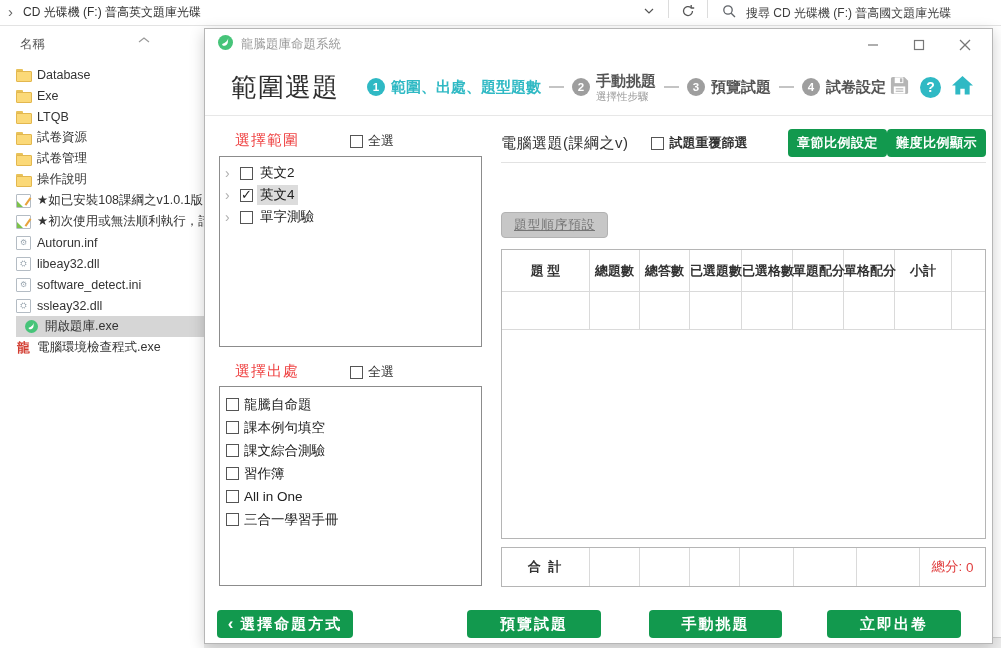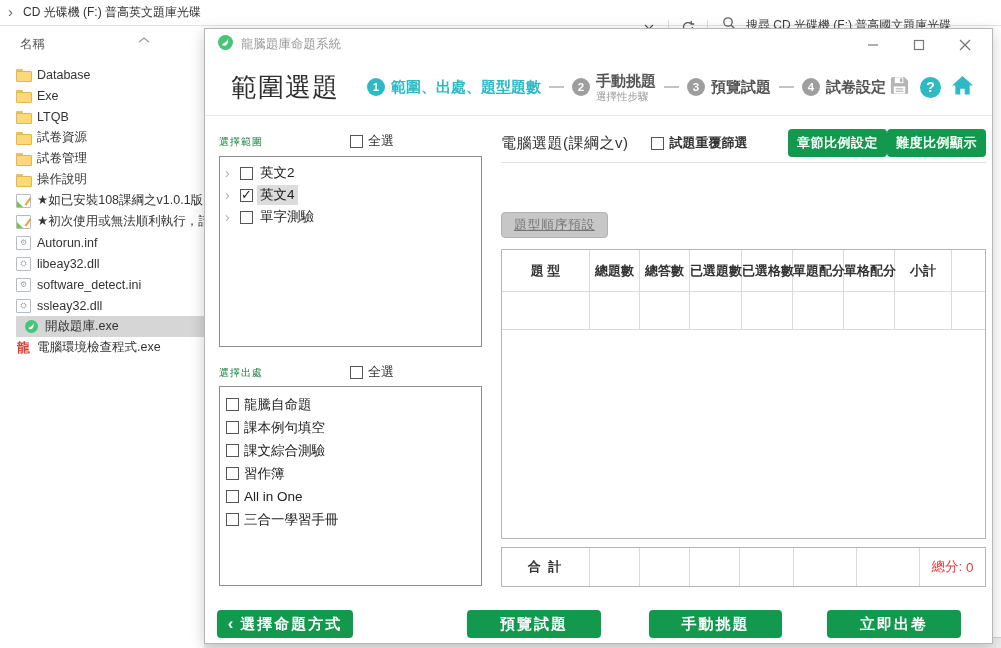--- a/index.html
+++ b/index.html
@@ -5,21 +5,21 @@
   * { margin:0; padding:0; box-sizing:border-box; }
   html,body { width:1001px; height:648px; overflow:hidden; background:#fff;
     font-family:"Liberation Sans","DejaVu Sans",sans-serif; }
   .screen { position:relative; width:1001px; height:648px; background:#fff; }
 
   
   .toolbar { position:absolute; top:0; left:0; width:1001px; height:26px;
     display:flex; align-items:center; border-bottom:1px solid #e3e3e3; background:#fff; }
   .crumb-arrow { color:#666; font-size:15px; margin:0 10px 2px 8px; }
   .address { font-size:12px; color:#333; white-space:nowrap; }
-  .tb-right { position:absolute; right:0; top:12px; height:26px; display:flex; align-items:flex-end; }
+  .tb-right { position:absolute; right:0; top:0; height:26px; display:flex; align-items:flex-start; }
   .tb-ic { display:flex; align-items:center; justify-content:center; width:26px; height:22px; }
   .vsep { width:1px; height:18px; background:#dcdcdc; margin:0 6px; }
   .search-wrap { display:flex; align-items:center; width:287px; height:26px; padding-left:8px; }
   .search-text { font-size:12px; color:#3d3d3d; margin-left:10px; white-space:nowrap; }
 
   .colhead { position:absolute; top:36px; left:20px; width:160px; height:20px;
     font-size:12.5px; color:#555; }
   .sort-caret { position:absolute; left:118px; top:-4px; }
 
   .filelist { position:absolute; top:64px; left:0; width:204px; }
@@ -69,21 +69,21 @@
   .step-sub { font-size:10.5px; color:#9b9b9b; font-weight:normal; }
   .step-dash { width:15px; height:2px; background:#c4c4c4; margin:0 8px; }
   .hdr-icons { position:absolute; right:18px; top:0; height:56px; display:flex;
     align-items:center; gap:10px; }
   .help-circle { width:21px; height:21px; border-radius:50%; background:#2fb9c4; color:#fff;
     font-size:14px; font-weight:bold; display:flex; align-items:center; justify-content:center; }
   .hdr-divider { position:absolute; top:86px; left:0; right:0; height:1px; background:#e7e7e7; }
 
   
   .sec-row { position:absolute; left:14px; width:263px; height:22px; }
-  .sec-title { font-size:10px; color:#15803d; letter-spacing:1px; }
+  .sec-title { font-size:15px; color:#ef4444; letter-spacing:1px;margin-left:16px; }
   .selall { position:absolute; left:131px; top:1px; display:flex; align-items:center; gap:5px;
     font-size:13px; color:#333; cursor:default; }
   .cb { width:13px; height:13px; border:1px solid #555; background:#fff; display:inline-block;
     position:relative; flex:0 0 13px; }
   .cb.checked::after { content:"✓"; position:absolute; left:0px; top:-3px; font-size:13px;
     color:#222; font-weight:bold; }
   .tree-box { position:absolute; left:14px; top:127px; width:263px; height:191px;
     border:1px solid #8c8c8c; background:#fff; padding-top:5px; }
   .tree-item { height:22px; display:flex; align-items:center; padding-left:5px; }
   .tree-chev { width:14px; color:#b0b0b0; font-size:14px; line-height:14px; flex:0 0 14px; }

